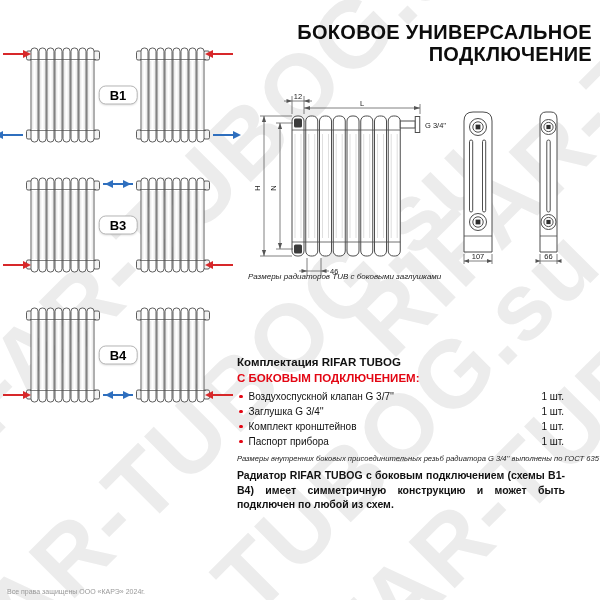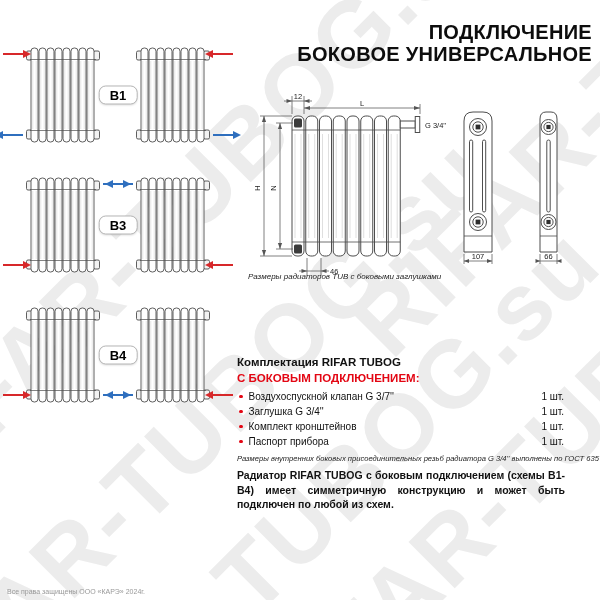--- a/index.html
+++ b/index.html
@@ -109,22 +109,22 @@
           <line x1="0" y1="13.5" x2="66" y2="13.5"></line>
           <line x1="0" y1="84.5" x2="66" y2="84.5"></line>
         </g>
       </symbol>
     </defs>
   </svg>
 
   <div class="content">
 
     <h1 class="title">
+      <span>БОКОВОЕ УНИВЕРСАЛЬНОЕ</span>
       <span>ПОДКЛЮЧЕНИЕ</span>
-      <span>БОКОВОЕ УНИВЕРСАЛЬНОЕ</span>
     </h1>
 
     <div class="schemes">
 
       <div class="scheme-row">
         <div class="rad-wrap">
           <svg class="rad-svg" width="66" height="98">
               <use href="#radSym"></use>
             </svg>
           <span class="arrow red tl"></span>

